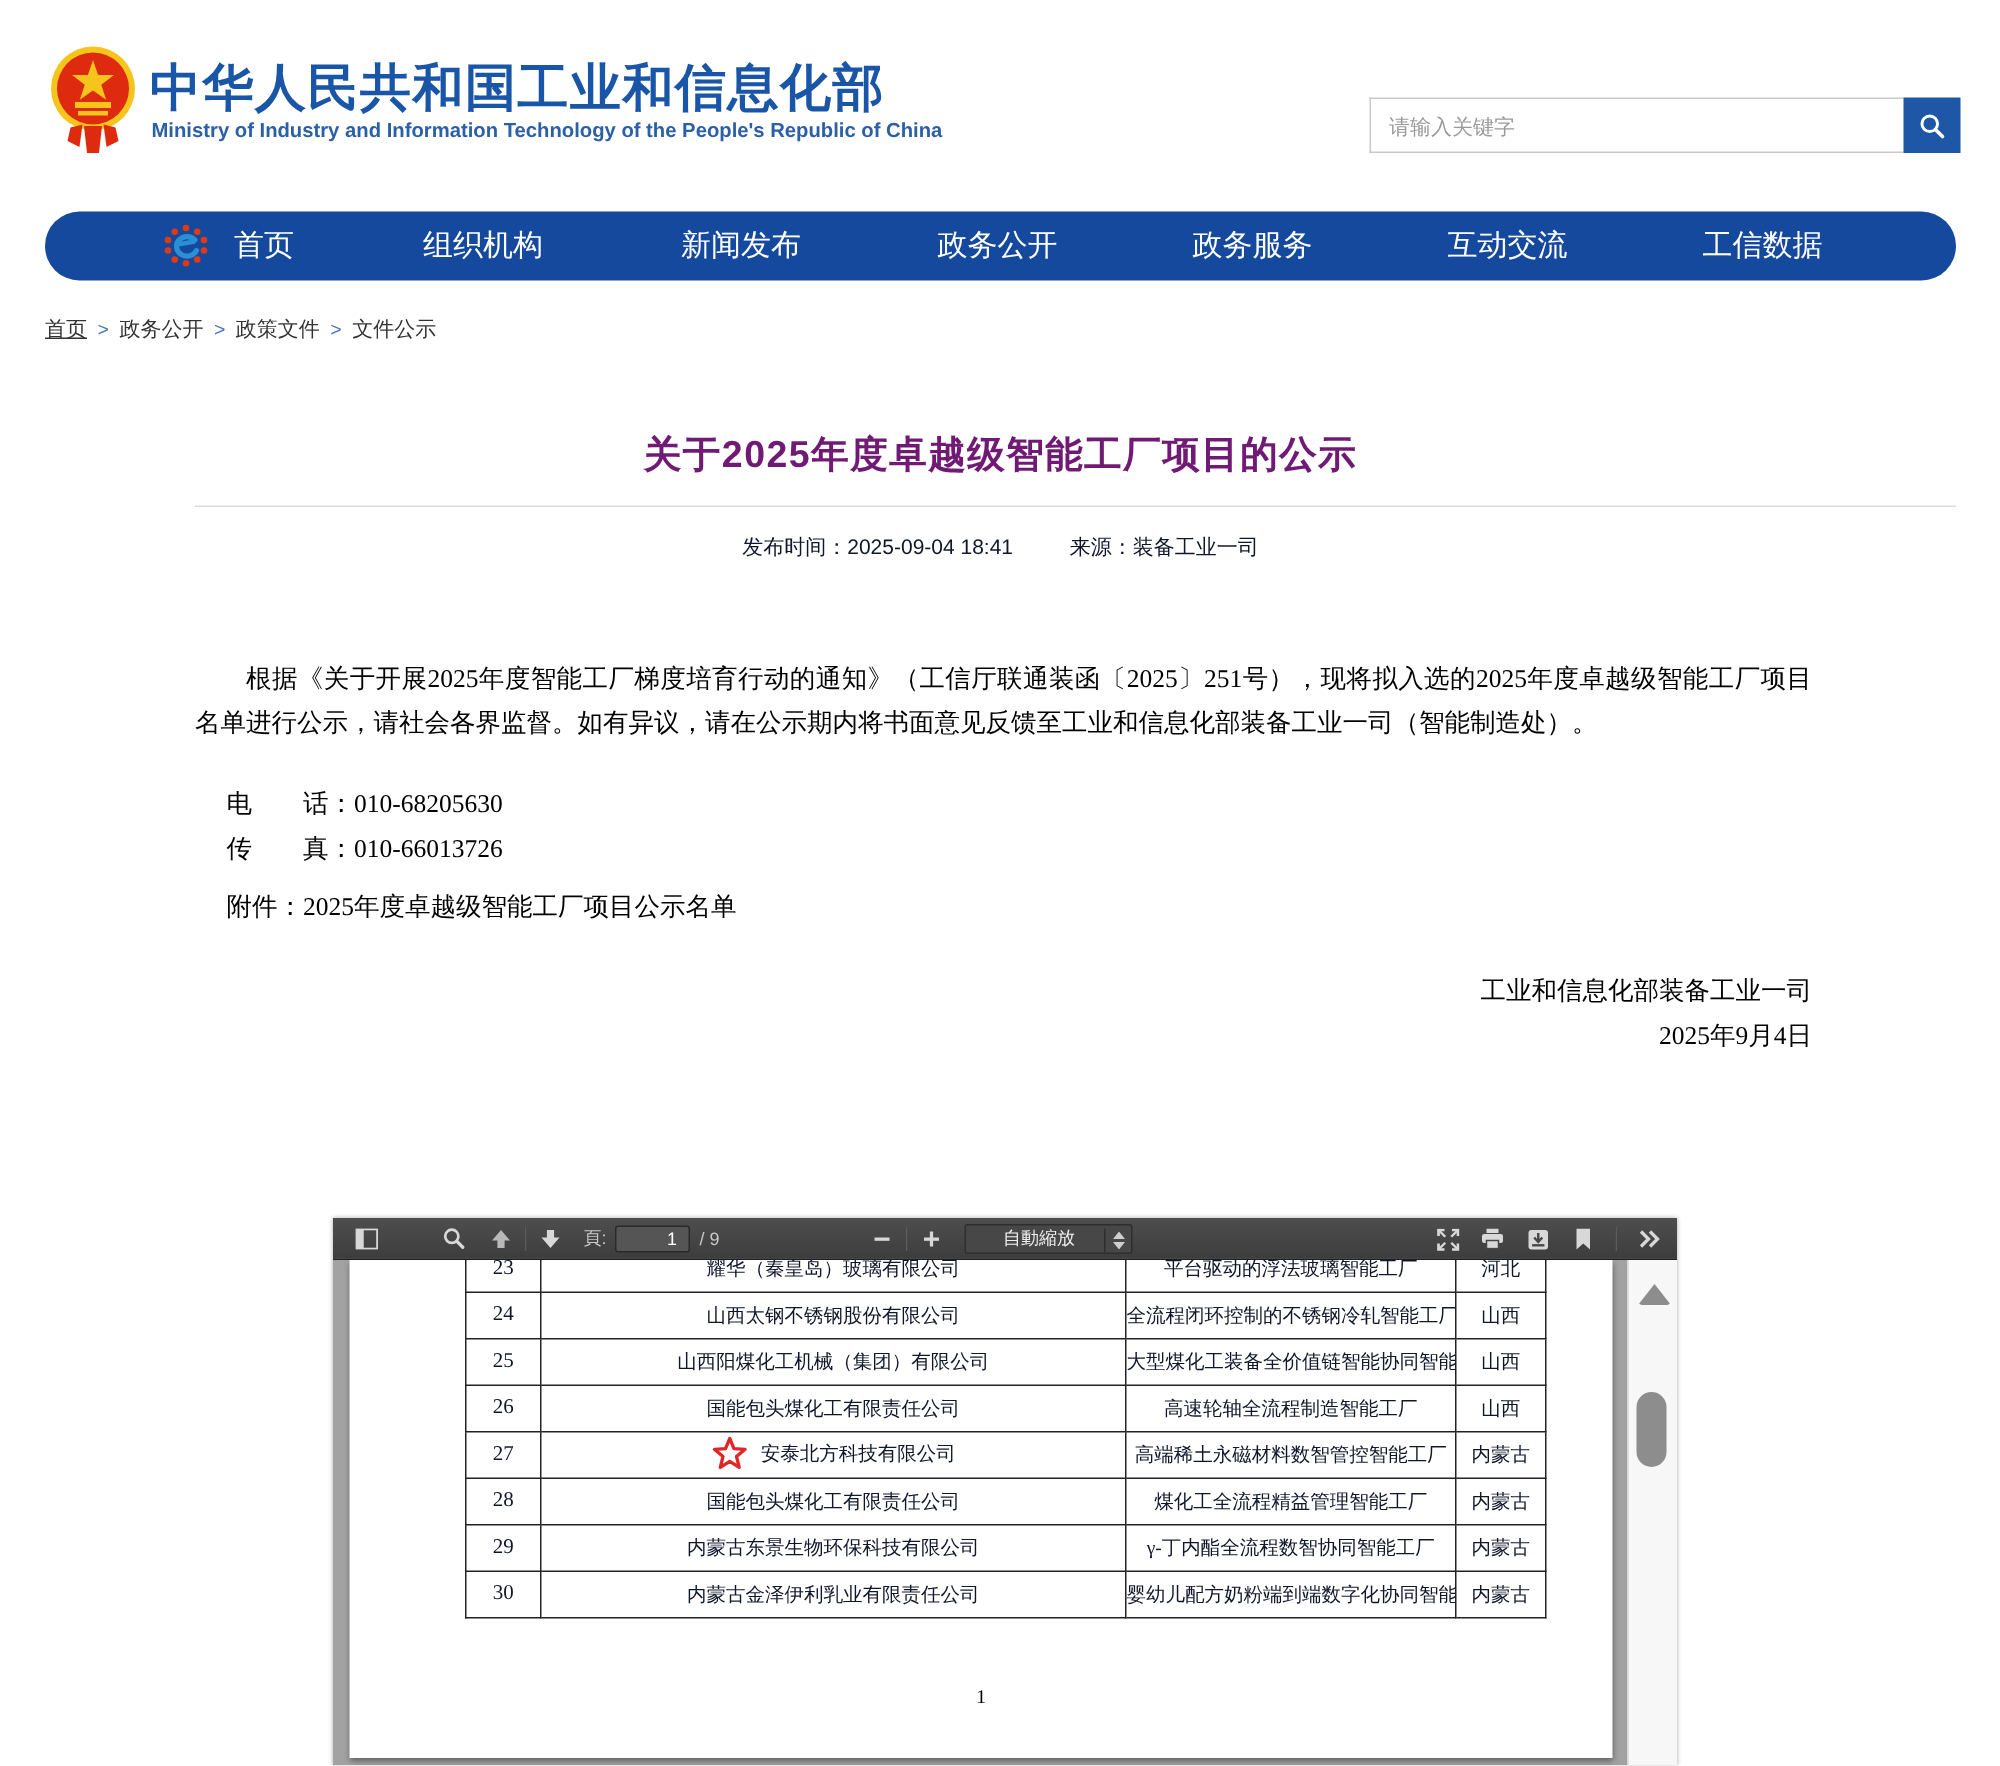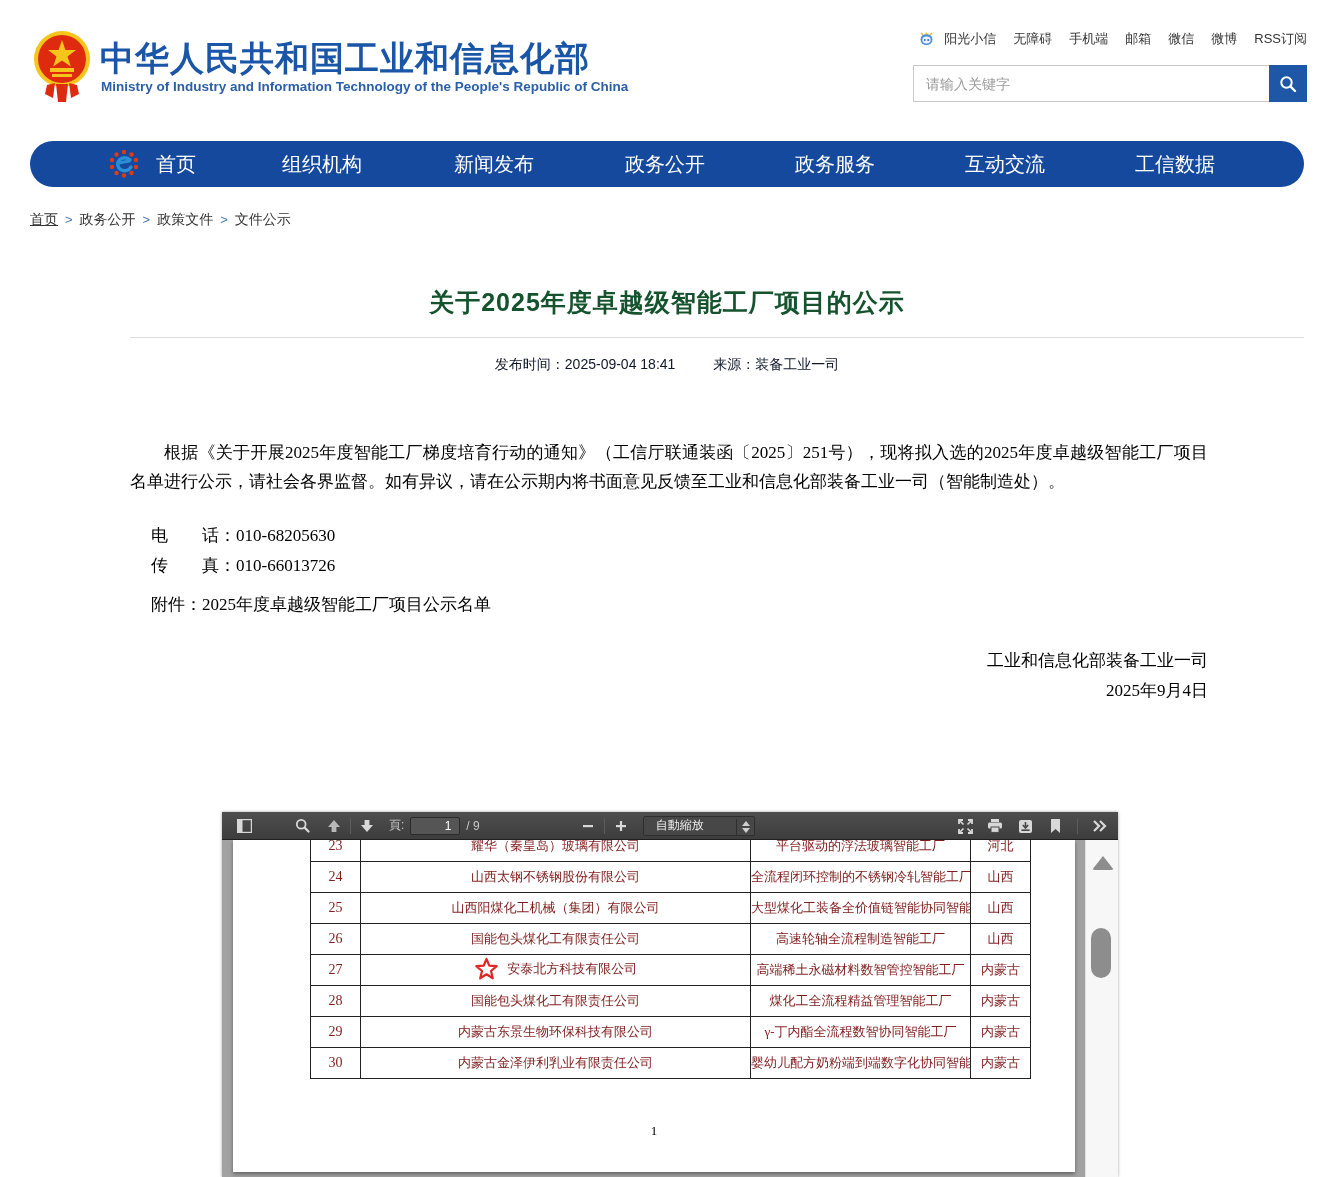--- a/index.html
+++ b/index.html
@@ -35,21 +35,21 @@
   .nav-pos-4{left:805px} .nav-pos-5{left:975px} .nav-pos-6{left:1145px}
 
   
   .breadcrumb { position:absolute; left:30px; top:211px; font-size:14px; color:#333; }
   .breadcrumb a { color:#333; text-decoration:none; cursor:pointer; }
   .breadcrumb a.first { text-decoration:underline; }
   .bc-sep { color:#4a76b8; margin:0 7px; font-size:13px; }
 
   
   .article-title { position:absolute; left:30px; top:286px; width:1274px; text-align:center;
-                   font-size:25px; font-weight:bold; color:#14532d;
+                   font-size:25px; font-weight:bold; color:#701a75;
                    font-family:"Liberation Sans",sans-serif; letter-spacing:1px; }
   .title-rule { position:absolute; left:130px; top:337px; width:1174px; height:1px; background:#dcdcdc; }
   .pub-info { position:absolute; left:30px; top:356px; width:1274px; text-align:center;
               font-size:14px; color:#0f172a; }
   .pub-info .gap { display:inline-block; width:30px; }
 
   .article-body { position:absolute; left:130px; top:438px; width:1078px;
                   font-family:"Liberation Serif","DejaVu Serif",serif;
                   font-size:17px; line-height:29px; color:#000; }
   .para { text-indent:2em; text-align:justify; }
@@ -66,40 +66,40 @@
                  color:#d8d8d8; }
   .tb-btn { width:24px; height:22px; display:flex; align-items:center; justify-content:center;
             cursor:pointer; flex:none; }
   .tb-sep { width:1px; height:16px; background:#2b2b2b; border-right:1px solid #5c5c5c; margin:0 4px; flex:none; }
   .tb-label { font-size:12px; color:#c8c8c8; margin:0 6px 0 10px; flex:none; }
   .page-input { width:50px; height:18px; background:#555; border:1px solid #2a2a2a; border-radius:2px;
                 color:#fff; font-size:12px; text-align:right; padding-right:8px; outline:none; flex:none; }
   .page-count { font-size:12px; color:#c8c8c8; margin-left:6px; flex:none; }
   .zoom-group { display:flex; align-items:center; margin-left:96px; flex:none; }
   .zoom-select { width:112px; height:20px; background:#474747; border:1px solid #2e2e2e; border-radius:2px;
-                 display:flex; align-items:center; font-size:12px; color:#eee; padding-left:12px;
+                 display:flex; align-items:center; font-size:12px; color:#eee; padding-left:25px;
                  margin-left:10px; cursor:pointer; position:relative; }
   .zoom-arrows { position:absolute; right:4px; top:2px; display:flex; flex-direction:column; gap:2px;
                  border-left:1px solid #2e2e2e; padding-left:5px; height:16px; justify-content:center; }
   .tb-right { position:absolute; right:6px; top:0; height:28px; display:flex; align-items:center; gap:6px; }
 
   .pdf-body { position:relative; height:337px; overflow:hidden; }
   .pdf-page { position:absolute; left:11px; top:0; width:842px; height:332px; background:#fff;
               box-shadow:0 2px 4px rgba(0,0,0,.4); overflow:hidden; }
   .pdf-scroll { position:absolute; right:0; top:0; width:33px; height:337px; background:#f7f7f7;
                 border-left:1px solid #e0e0e0; }
   .scroll-up { position:absolute; left:6px; top:16px; width:0; height:0;
                border-left:11px solid transparent; border-right:11px solid transparent;
                border-bottom:14px solid #8d8d8d; border-radius:3px; cursor:pointer; }
   .scroll-thumb { position:absolute; left:5px; top:88px; width:20px; height:50px; background:#8d8d8d;
                   border-radius:10px; cursor:grab; }
 
   table.pdf-table { position:relative; margin:-10px 0 0 77px; border-collapse:collapse; table-layout:fixed;
                     width:685px; font-family:"Liberation Serif","DejaVu Serif",serif; }
-  .pdf-table td { border:1px solid #222; height:31px; text-align:center; font-size:13px; color:#7f1d1d;
+  .pdf-table td { border:1px solid #222; height:31px; text-align:center; font-size:13px; color:#0f172a;
                   overflow:hidden; white-space:nowrap; }
   .pdf-table .col-no { width:50px; font-size:14px; }
   .pdf-table .col-company { width:390px; }
   .pdf-table .col-project { width:220px; }
   .pdf-table .col-province { width:60px; }
   .star-wrap { display:inline-block; vertical-align:middle; margin:-3px 5px 0 0; }
   .pdf-pageno { margin-top:44px; text-align:center; font-size:13px; color:#000;
                 font-family:"Liberation Serif","DejaVu Serif",serif; }
 
   svg { display:block; }
@@ -117,40 +117,20 @@
       <rect x="17" y="40" width="24" height="4" fill="#f5c51c"></rect>
       <rect x="19" y="46" width="20" height="3" fill="#f5c51c"></rect>
       <path d="M14 57 L22 55 L20 70 L12 66 Z" fill="#de2b10"></path>
       <path d="M44 57 L36 55 L38 70 L46 66 Z" fill="#de2b10"></path>
       <path d="M23 56 L35 56 L33 74 L25 74 Z" fill="#de2b10"></path>
     </svg>
   </div>
   <div class="site-title">中华人民共和国工业和信息化部</div>
   <div class="site-subtitle">Ministry of Industry and Information Technology of the People's Republic of China</div>
 
-  <div class="quick-links">
-    <span class="mascot">
-      <svg width="17" height="17" viewBox="0 0 17 17">
-        <path d="M3 2 L5 4 M14 2 L12 4" stroke="#f5b91c" stroke-width="1.4"></path>
-        <ellipse cx="8.5" cy="8.5" rx="6" ry="5.6" fill="#4a8fe0"></ellipse>
-        <ellipse cx="8.5" cy="9" rx="4.2" ry="3.4" fill="#eaf3ff"></ellipse>
-        <circle cx="6.8" cy="9" r="0.9" fill="#2a5caa"></circle>
-        <circle cx="10.2" cy="9" r="0.9" fill="#2a5caa"></circle>
-        <circle cx="8.5" cy="2.6" r="1.1" fill="#f5b91c"></circle>
-      </svg>
-    </span>
-
-  <a>阳光小信</a>
-      <a>无障碍</a>
-      <a>手机端</a>
-      <a>邮箱</a>
-      <a>微信</a>
-      <a>微博</a>
-      <a>RSS订阅</a>
-    </div>
 
   <div class="search-box">
     <input class="search-input" type="text" placeholder="请输入关键字" style="">
     <button class="search-btn">
       <span>
         <svg width="20" height="20" viewBox="0 0 20 20">
           <circle cx="8.5" cy="8.5" r="5.2" fill="none" stroke="#fff" stroke-width="2"></circle>
           <line x1="12.6" y1="12.6" x2="17" y2="17" stroke="#fff" stroke-width="2.4" stroke-linecap="round"></line>
         </svg>
       </span>

